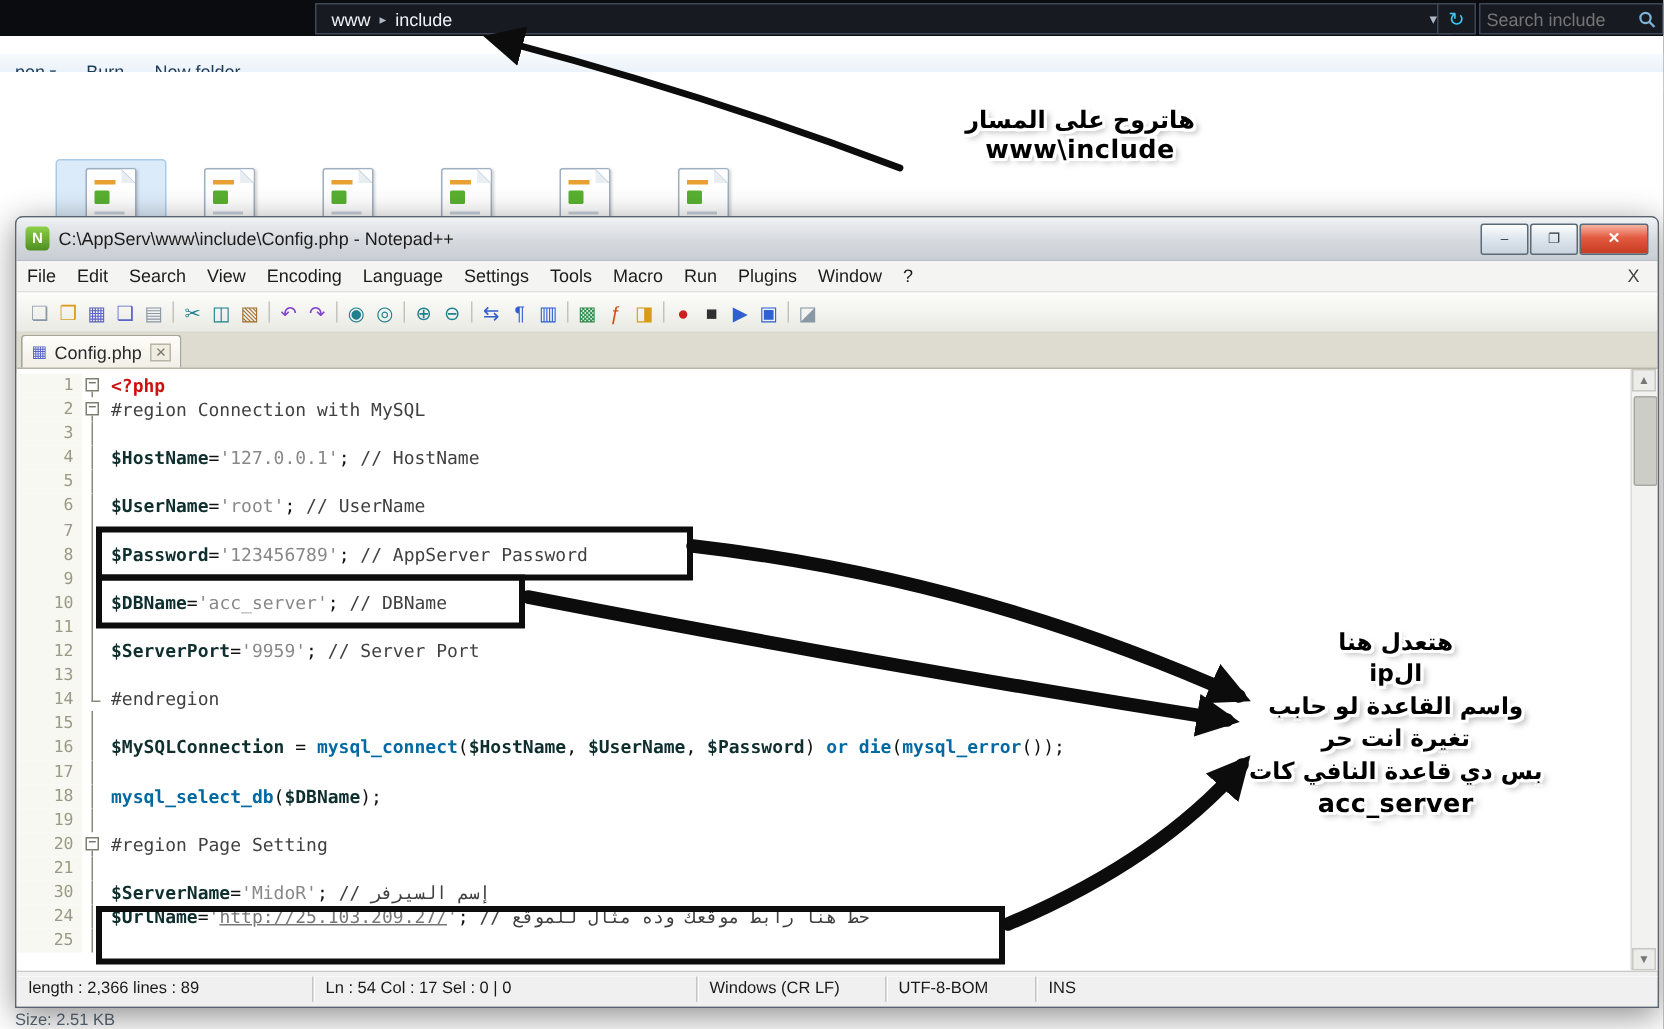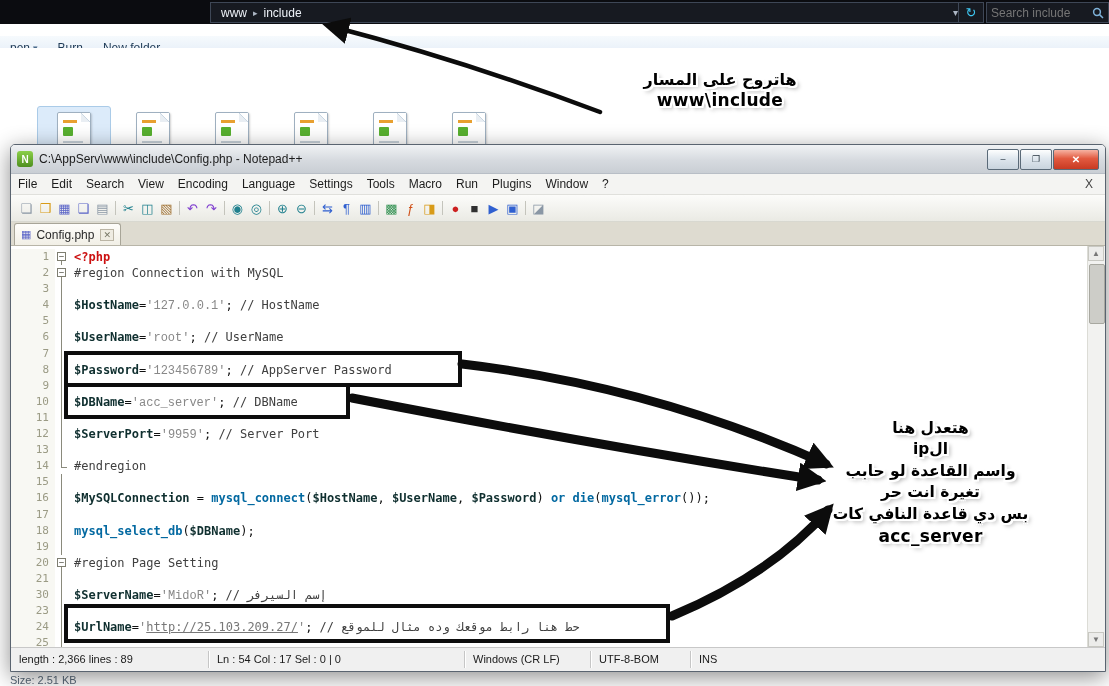--- a/index.html
+++ b/index.html
@@ -83,21 +83,21 @@
        font-size:9px;line-height:7px;text-align:center;color:#55554a;box-sizing:border-box;}
   .fold-vb{position:absolute;left:6px;top:12px;bottom:0;width:1px;background:#8a8a7c;}
   .fold-v{position:absolute;left:6px;top:0;bottom:0;width:1px;background:#8a8a7c;}
   .fold-corner{position:absolute;left:6px;top:0;width:5px;height:9px;border-left:1px solid #8a8a7c;border-bottom:1px solid #8a8a7c;}
   .code{flex:1;padding-left:6px;color:#111;}
   .tok-phptag{color:#cc1111;font-weight:bold;}
   .tok-comment{color:#404040;}
   .tok-var{color:#0f2f2f;font-weight:bold;}
   .tok-varb{color:#0f2f2f;font-weight:bold;}
   .tok-kw{color:#0369a1;font-weight:bold;}
-  .tok-str{color:#888;font-family:Liberation Mono, monospace;}
+  .tok-str{color:#888;}
   .tok-url{color:#777;text-decoration:underline;}
   .tok-plain{color:#111;}
 
   .vscroll{position:absolute;right:0;top:0;bottom:0;width:17px;background:#f2f2f0;border-left:1px solid #dcdcd6;}
   .vs-arrow{position:absolute;left:0;width:16px;height:15px;background:#ececea;border:1px solid #c8c8c2;box-sizing:border-box;
        color:#777;font-size:8px;text-align:center;line-height:13px;}
   .vs-up{top:0;} .vs-down{bottom:0;}
   .vs-thumb{position:absolute;left:1px;top:18px;width:14px;height:58px;background:#cdcdc8;border:1px solid #a8a8a0;border-radius:2px;}
 
   .npp-statusbar{height:23px;flex:0 0 23px;background:#f0f0f0;border-top:1px solid #c8c8c8;display:flex;align-items:center;
@@ -296,21 +296,20 @@
           <div class="code-line"><span class="ln">13</span><span class="fold"><span class="fold-v"></span></span><span class="code"></span></div>
           <div class="code-line"><span class="ln">14</span><span class="fold"><span class="fold-corner"></span></span><span class="code"><span class="tok-comment">#endregion</span></span></div>
           <div class="code-line"><span class="ln">15</span><span class="fold"><span class="fold-v"></span></span><span class="code"></span></div>
           <div class="code-line"><span class="ln">16</span><span class="fold"><span class="fold-v"></span></span><span class="code"><span class="tok-varb">$MySQLConnection</span><span class="tok-plain"> = </span><span class="tok-kw">mysql_connect</span><span class="tok-plain">(</span><span class="tok-var">$HostName</span><span class="tok-plain">, </span><span class="tok-var">$UserName</span><span class="tok-plain">, </span><span class="tok-var">$Password</span><span class="tok-plain">) </span><span class="tok-kw">or</span><span class="tok-plain"> </span><span class="tok-kw">die</span><span class="tok-plain">(</span><span class="tok-kw">mysql_error</span><span class="tok-plain">());</span></span></div>
           <div class="code-line"><span class="ln">17</span><span class="fold"><span class="fold-v"></span></span><span class="code"></span></div>
           <div class="code-line"><span class="ln">18</span><span class="fold"><span class="fold-v"></span></span><span class="code"><span class="tok-kw">mysql_select_db</span><span class="tok-plain">(</span><span class="tok-varb">$DBName</span><span class="tok-plain">);</span></span></div>
           <div class="code-line"><span class="ln">19</span><span class="fold"><span class="fold-v"></span></span><span class="code"></span></div>
           <div class="code-line"><span class="ln">20</span><span class="fold"><span class="fold-box">−</span><span class="fold-vb"></span></span><span class="code"><span class="tok-comment">#region Page Setting</span></span></div>
           <div class="code-line"><span class="ln">21</span><span class="fold"><span class="fold-v"></span></span><span class="code"></span></div>
           <div class="code-line"><span class="ln">30</span><span class="fold"><span class="fold-v"></span></span><span class="code"><span class="tok-var">$ServerName</span><span class="tok-plain">=</span><span class="tok-str">'MidoR'</span><span class="tok-plain">; </span><span class="tok-comment">// إسم السيرفر</span></span></div>
-          <div class="code-line"><span class="ln">23</span><span class="fold"><span class="fold-v"></span></span><span class="code"></span></div>
           <div class="code-line"><span class="ln">24</span><span class="fold"><span class="fold-v"></span></span><span class="code"><span class="tok-var">$UrlName</span><span class="tok-plain">=</span><span class="tok-str">'</span><span class="tok-url">http://25.103.209.27/</span><span class="tok-str">'</span><span class="tok-plain">; </span><span class="tok-comment">// حط هنا رابط موقعك وده مثال للموقع</span></span></div>
           <div class="code-line"><span class="ln">25</span><span class="fold"><span class="fold-v"></span></span><span class="code"></span></div>
         </div>
       <div class="vscroll">
         <div class="vs-arrow vs-up">▲</div>
         <div class="vs-thumb"></div>
         <div class="vs-arrow vs-down">▼</div>
       </div>
     </div>
     <div class="npp-statusbar">

